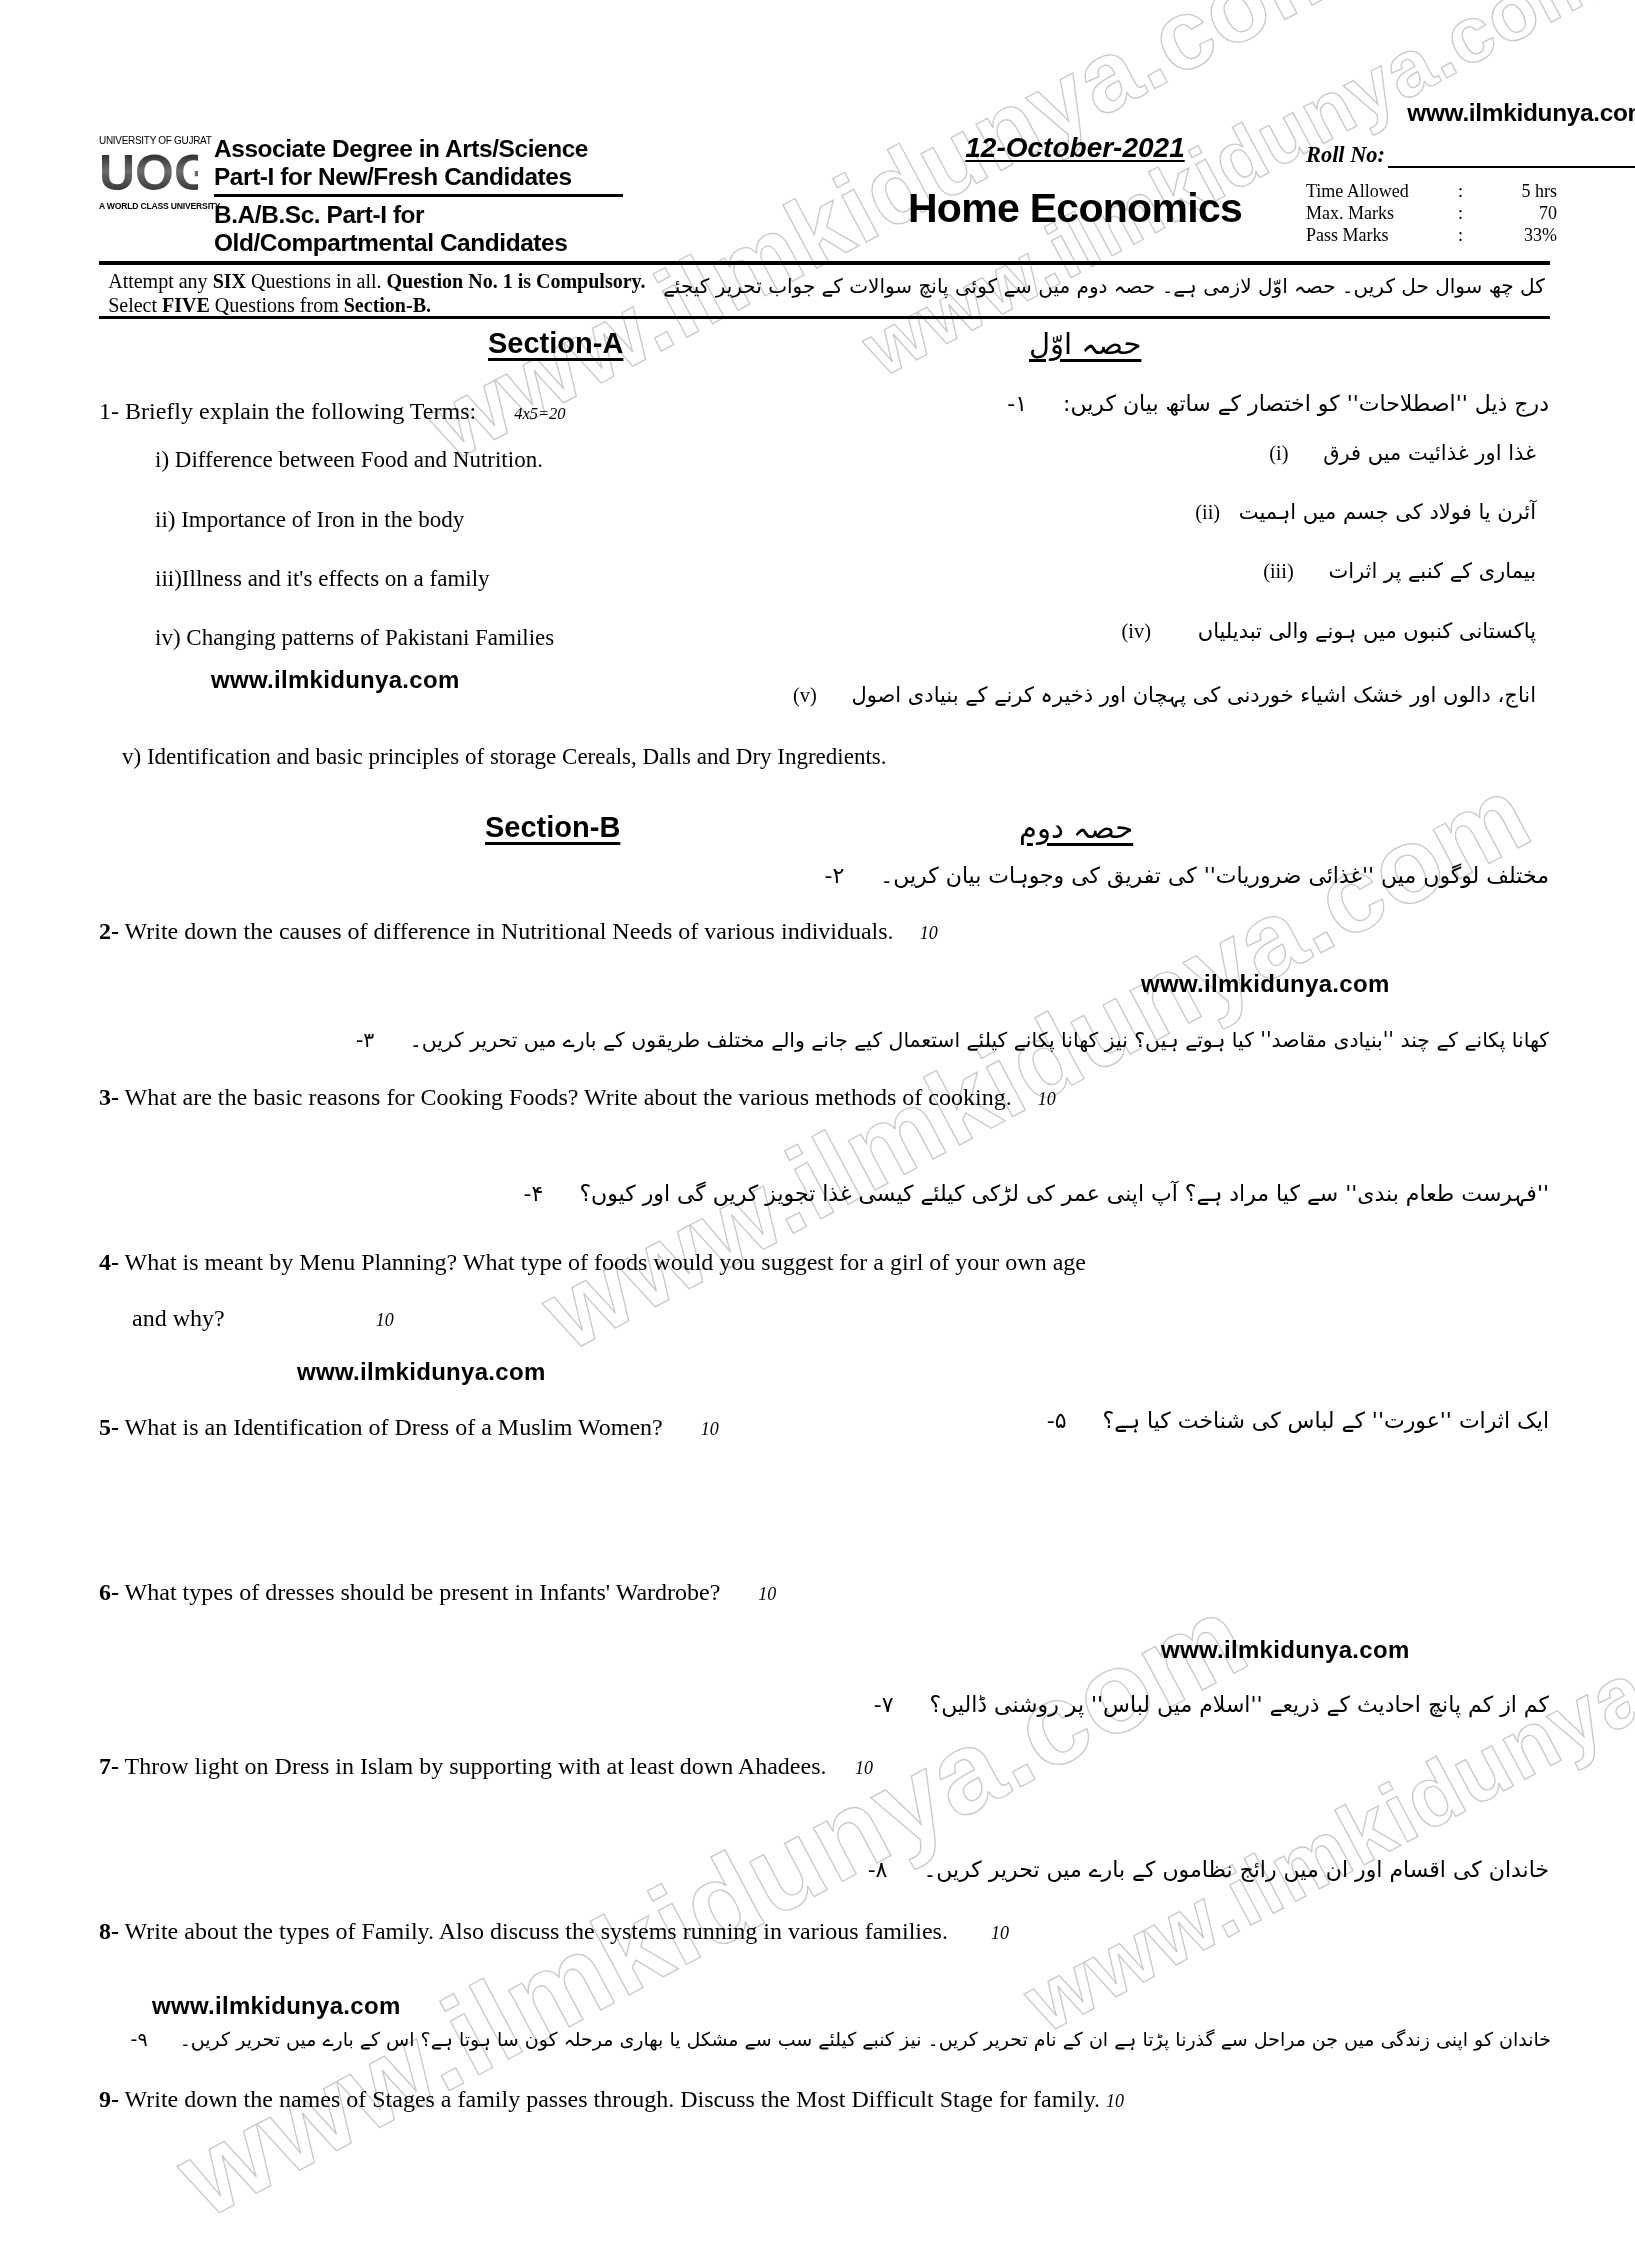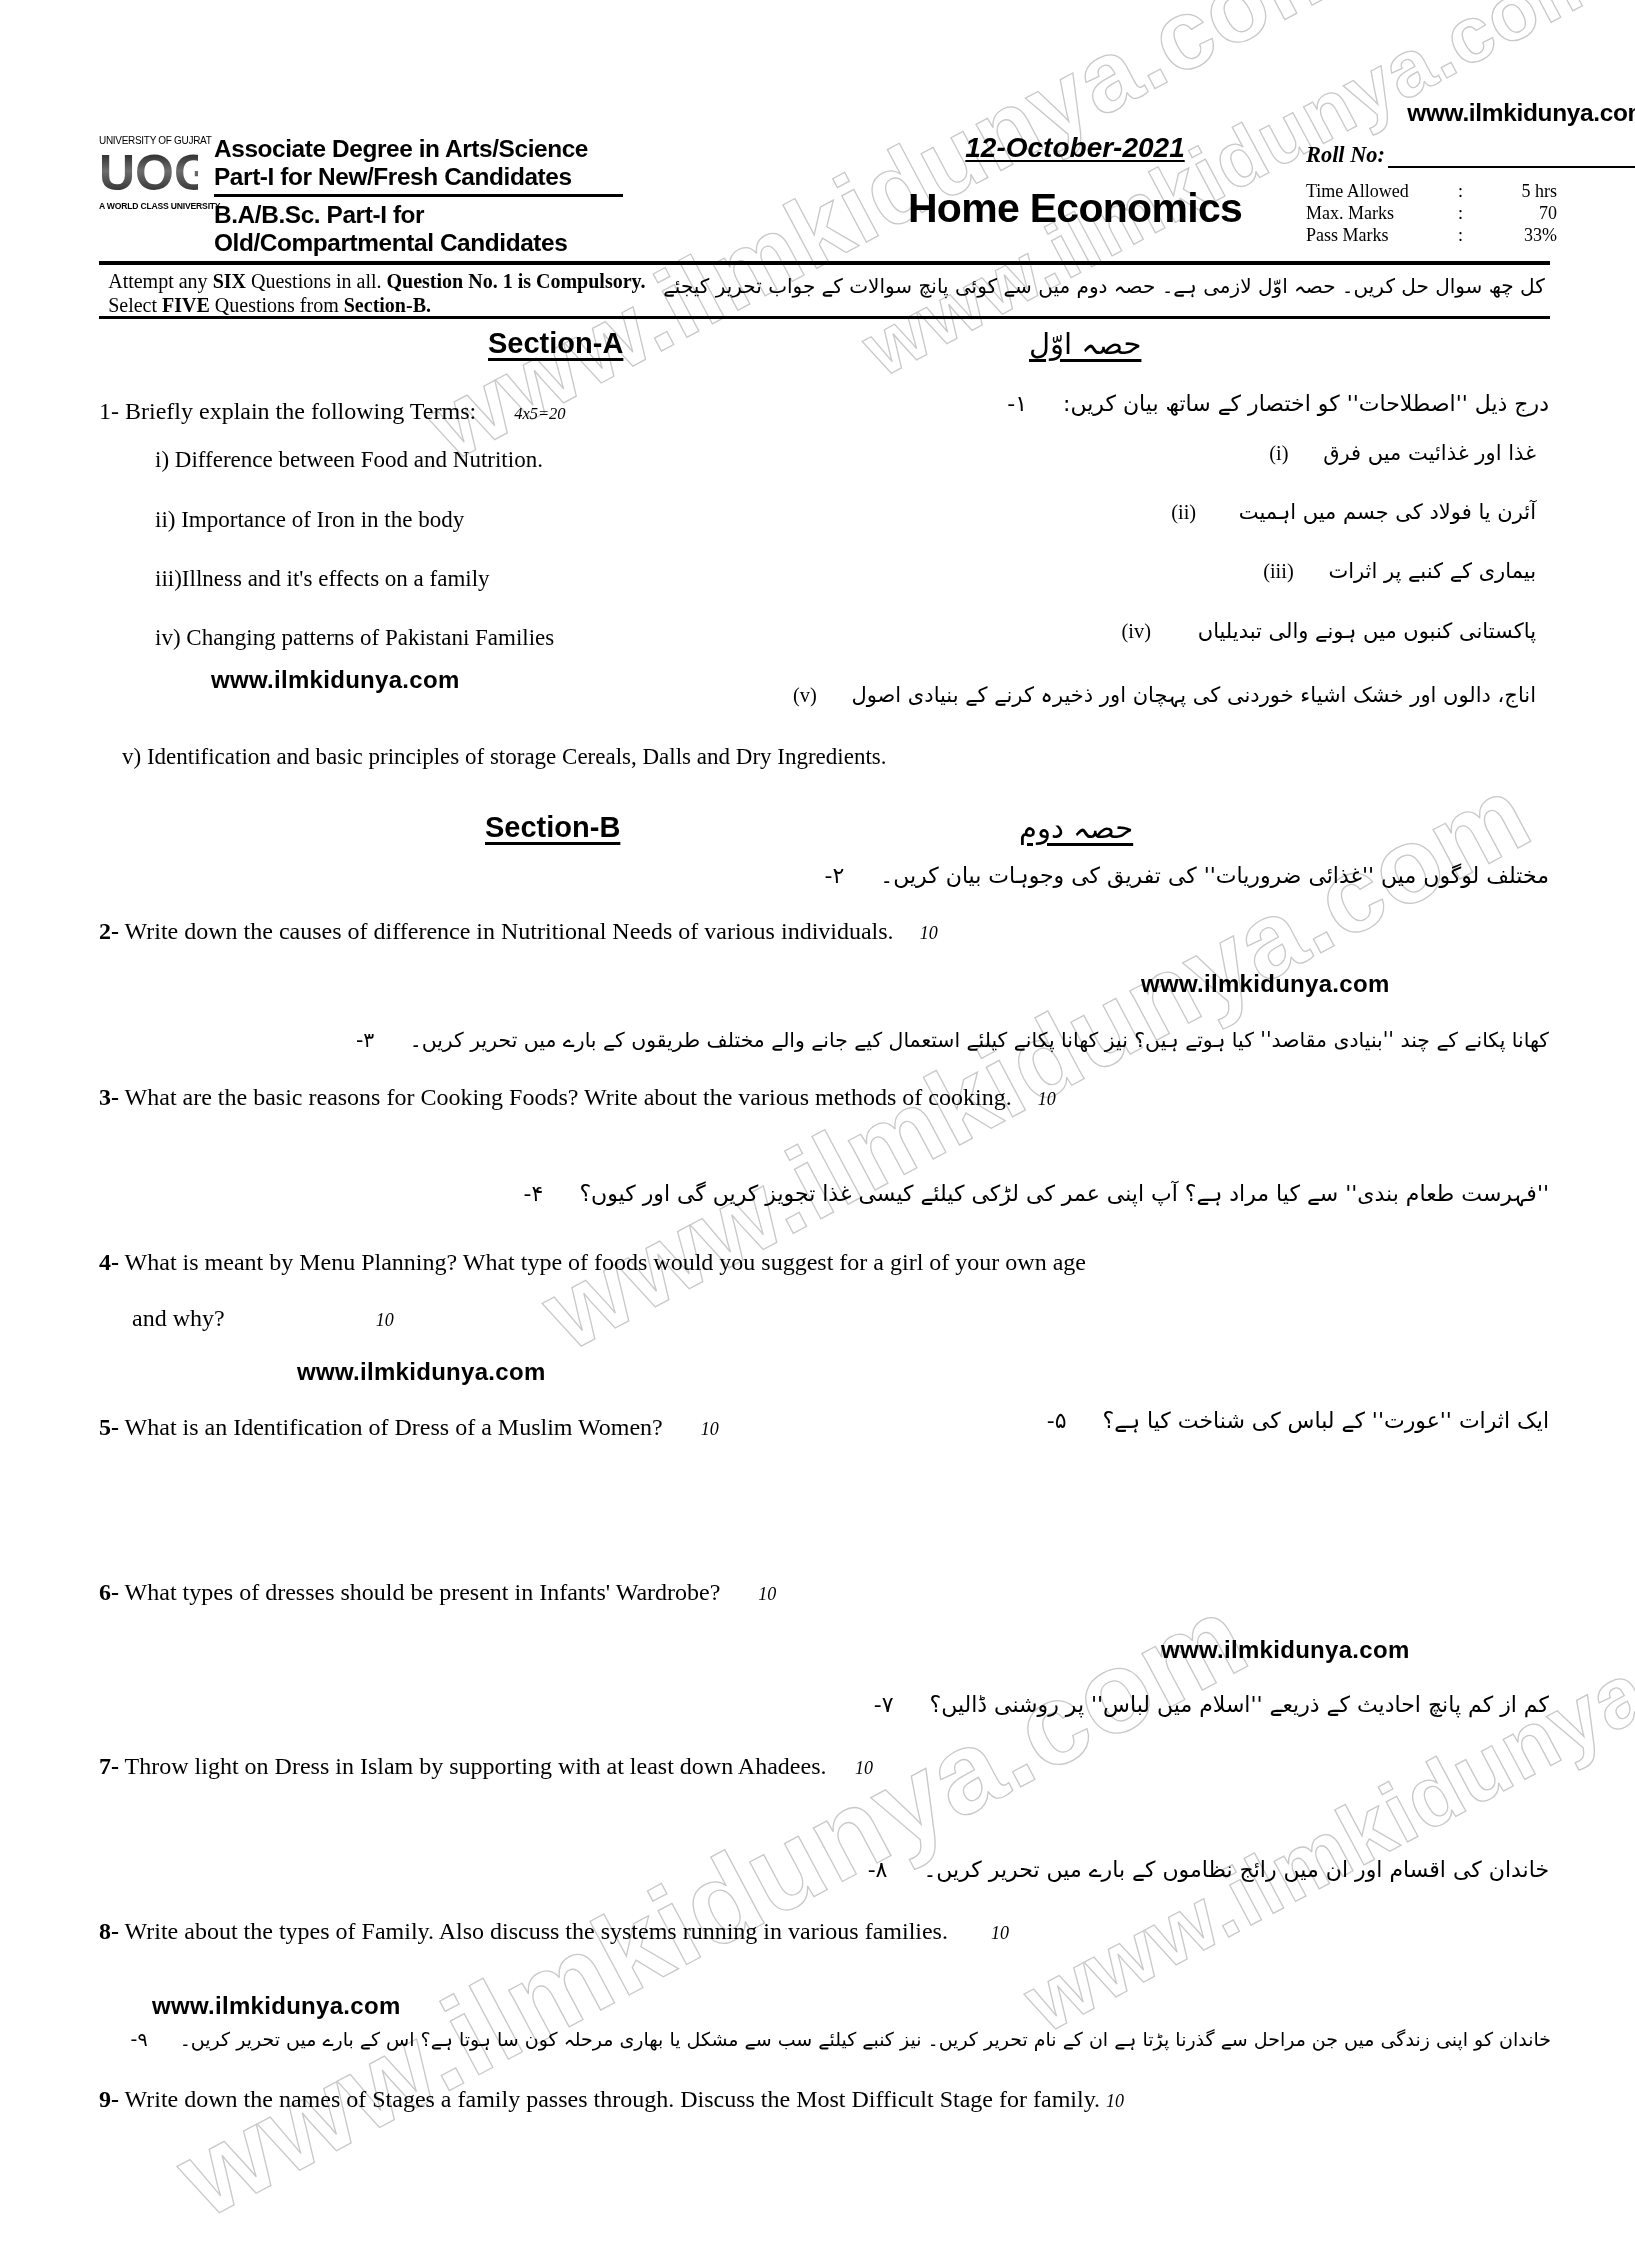--- a/index.html
+++ b/index.html
@@ -169,21 +169,21 @@
   <div class="item-en" style="left:155px;top:566px;">iii)Illness and it's effects on a family</div>
   <div class="item-en" style="left:155px;top:625px;">iv) Changing patterns of Pakistani Families</div>
   <div class="item-en" style="left:122px;top:744px;">v) Identification and basic principles of storage Cereals, Dalls and Dry Ingredients.</div>
 
   <div class="item-ur-row" style="right:99px;top:441px;">
     <span>غذا اور غذائیت میں فرق</span>
     <span class="rn" style="margin-right:28px;">(i)</span>
   </div>
   <div class="item-ur-row" style="right:99px;top:500px;">
     <span>آئرن یا فولاد کی جسم میں اہمیت</span>
-    <span class="rn" style="margin-right:36px;">(ii)</span>
+    <span class="rn" style="margin-right:12px;">(ii)</span>
   </div>
   <div class="item-ur-row" style="right:99px;top:559px;">
     <span>بیماری کے کنبے پر اثرات</span>
     <span class="rn" style="margin-right:28px;">(iii)</span>
   </div>
   <div class="item-ur-row" style="right:99px;top:619px;">
     <span>پاکستانی کنبوں میں ہونے والی تبدیلیاں</span>
     <span class="rn" style="margin-right:40px;">(iv)</span>
   </div>
   <div class="item-ur-row" style="right:99px;top:683px;">

